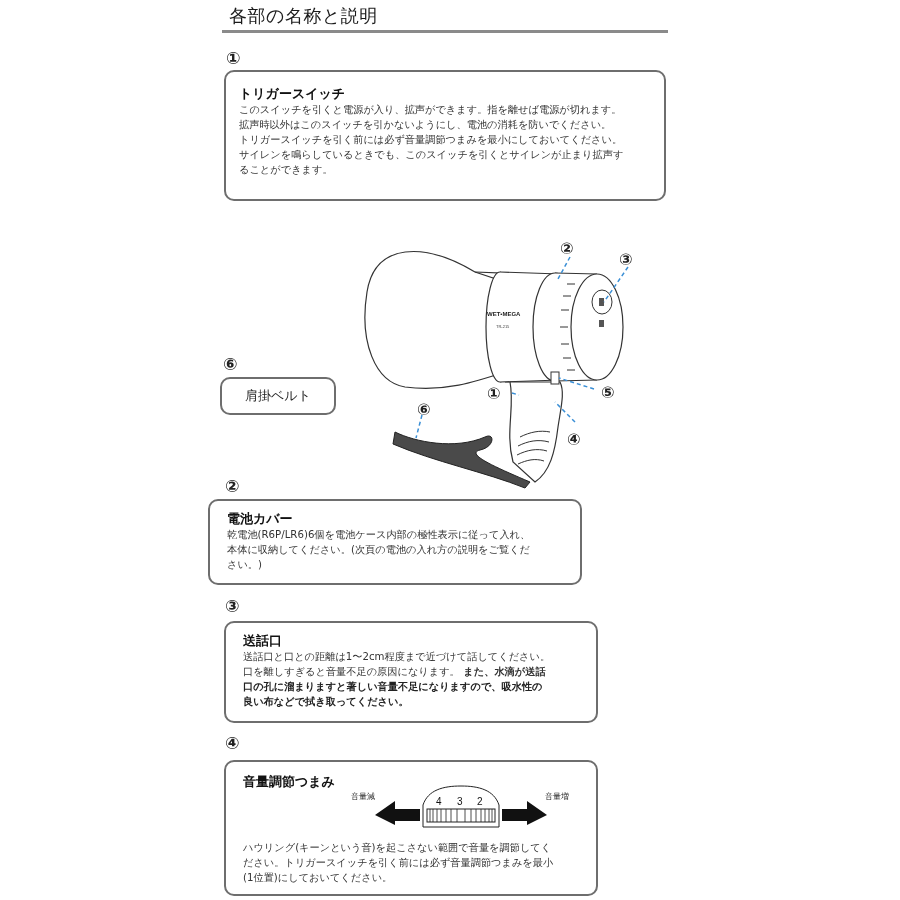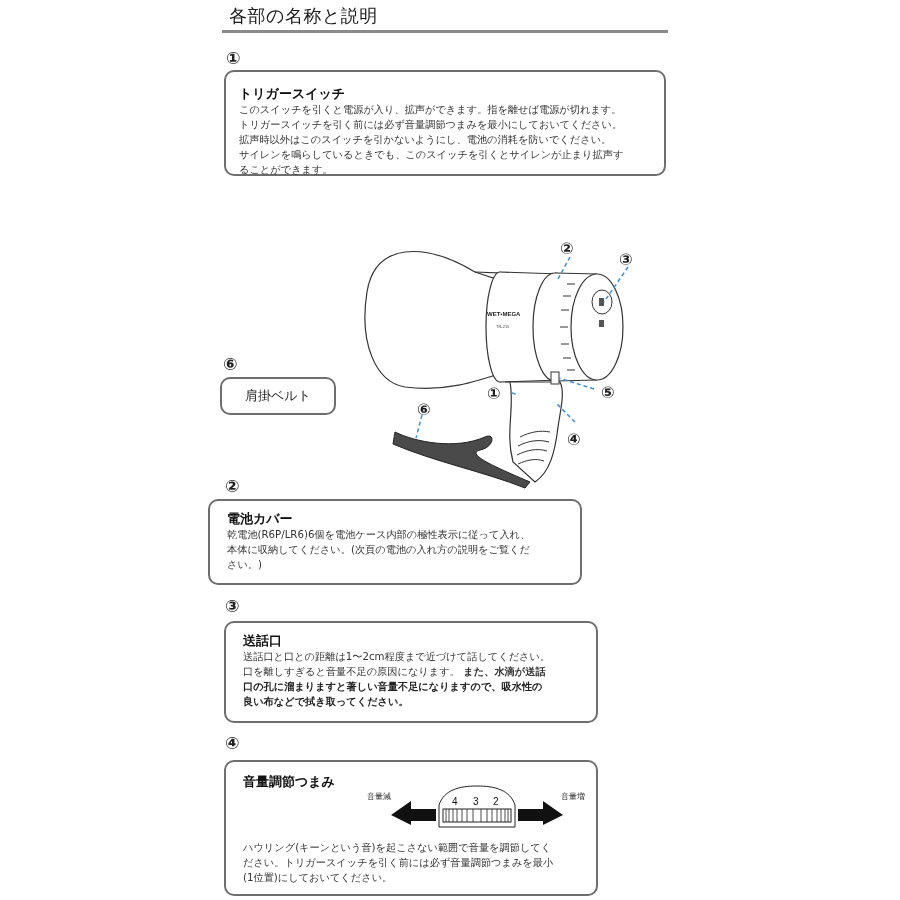--- a/index.html
+++ b/index.html
@@ -8,35 +8,35 @@
   .page-title { position: absolute; left: 229px; top: 4px; font-size: 18px; font-weight: normal; color: #1a1a1a; letter-spacing: 0.5px; }
   .title-rule { position: absolute; left: 222px; top: 30px; width: 446px; height: 3px; background: #8a8a8a; }
   .num { position: absolute; font-size: 17px; font-weight: bold; color: #222; line-height: 1; }
   .box { position: absolute; border: 2.5px solid #6e6e6e; border-radius: 10px; background: #fff; box-sizing: border-box; }
   .box h3 { margin: 0; font-size: 13px; font-weight: bold; color: #111; line-height: 16px; }
   .box p { margin: 0; font-size: 10.2px; line-height: 15px; color: #333; }
   .box p.bold { font-weight: bold; color: #222; }
   .box .sub { margin-top: 4px; }
   .belt-box { display: flex; align-items: center; justify-content: center; font-size: 13px; color: #222; }
   .illus { position: absolute; left: 355px; top: 232px; width: 310px; height: 262px; }
-  .knob-area { position: absolute; left: 343px; top: 785px; width: 236px; height: 45px; margin-left: 16px; }
+  .knob-area { position: absolute; left: 343px; top: 785px; width: 236px; height: 45px; }
   .knob-label { position: absolute; font-size: 8px; color: #222; }
 </style>
 </head>
 <body>
 
 <div class="page-title">各部の名称と説明</div>
 <div class="title-rule"></div>
 
 <div class="num" style="left:226px; top:50px;">①</div>
-<div class="box" style="left:224px; top:70px; width:442px; height:106px; padding:14px 0 0 13px;">
+<div class="box" style="left:224px; top:70px; width:442px; height:131px; padding:14px 0 0 13px;">
   <h3>トリガースイッチ</h3>
   <p>このスイッチを引くと電源が入り、拡声ができます。指を離せば電源が切れます。</p>
+  <p>拡声時以外はこのスイッチを引かないようにし、電池の消耗を防いでください。</p>
   <p>トリガースイッチを引く前には必ず音量調節つまみを最小にしておいてください。</p>
-  <p>拡声時以外はこのスイッチを引かないようにし、電池の消耗を防いでください。</p>
   <p>サイレンを鳴らしているときでも、このスイッチを引くとサイレンが止まり拡声す</p>
   <p>ることができます。</p>
 </div>
 
 <div class="num" style="left:223px; top:356px;">⑥</div>
 <div class="box belt-box" style="left:220px; top:377px; width:116px; height:38px;">
   <span>肩掛ベルト</span>
 </div>
 
 <div class="illus">

